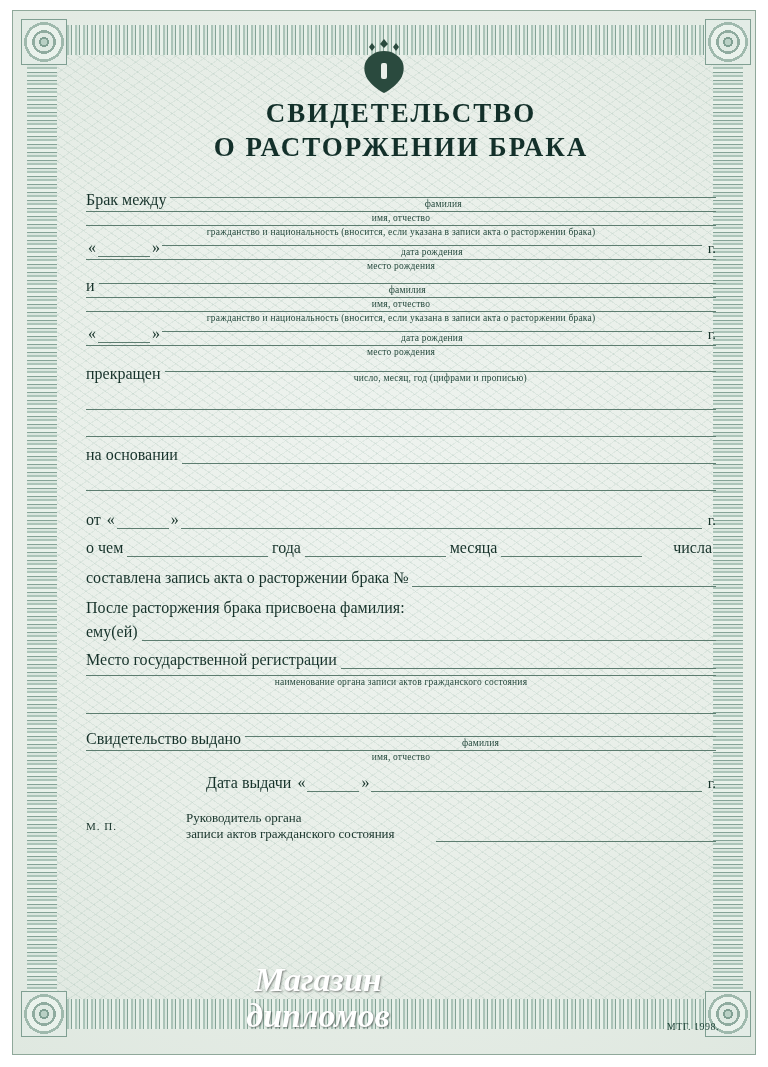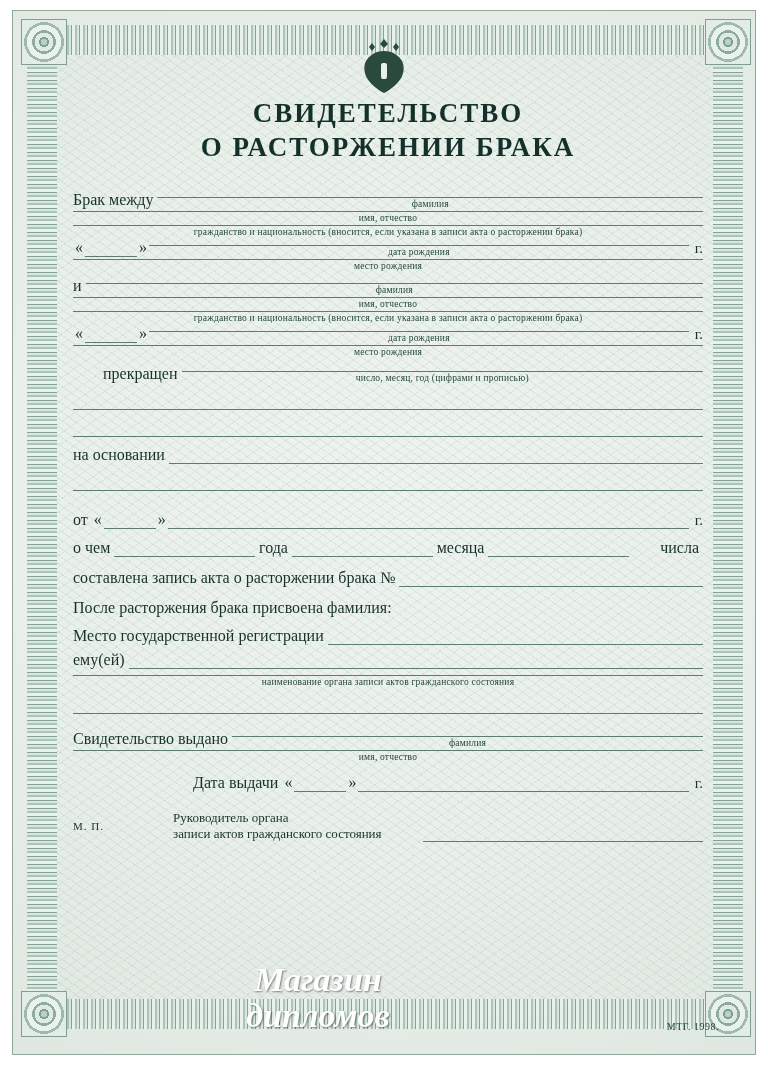--- a/index.html
+++ b/index.html
@@ -74,21 +74,21 @@
     font-size:54px;font-weight:bold;letter-spacing:3px;line-height:1.05;
     text-align:center;pointer-events:none;user-select:none;
   }
 
   .emblem{
     position:absolute;left:50%;top:24px;transform:translateX(-50%);
     width:64px;height:62px;
   }
 
   .content{
-    position:absolute;left:60px;top:86px;width:630px;
+    position:absolute;left:73px;top:86px;width:630px;
     color:#17332a;
   }
   h1.title{
     margin:0;text-align:center;font-size:27px;letter-spacing:2px;
     font-weight:bold;line-height:1.25;color:#13302a;
   }
   h1.title .l2{display:block;}
 
   .row{position:relative;display:flex;align-items:flex-end;margin-top:9px;}
   .lbl{white-space:nowrap;font-size:16px;color:#16322a;padding-right:4px;}
@@ -229,21 +229,21 @@
         <span class="g">г.</span>
       </div>
 
       <div class="row" style="margin-top:2px;">
         <span class="fieldcol">
           <span class="line"></span>
           <span class="cap">место рождения</span>
         </span>
       </div>
 
-      <div class="row" style="margin-top:8px;margin-left:30px;">
+      <div class="row" style="margin-top:8px;">
         <span class="lbl">прекращен</span>
         <span class="fieldcol">
           <span class="line"></span>
           <span class="cap">число, месяц, год (цифрами и прописью)</span>
         </span>
       </div>
 
       <div class="blankline"></div>
       <div class="blankline"></div>
 
@@ -275,27 +275,27 @@
 
       <div class="row" style="margin-top:12px;">
         <span class="lbl">составлена запись акта о расторжении брака №</span>
         <span class="line"></span>
       </div>
 
       <div class="row" style="margin-top:12px;">
         <span class="lbl">После расторжения брака присвоена фамилия:</span>
       </div>
 
+      <div class="row" style="margin-top:6px;">
+        <span class="lbl">ему(ей)</span>
+        <span class="line"></span>
+      </div>
+
       <div class="row" style="margin-top:10px;">
         <span class="lbl">Место государственной регистрации</span>
-        <span class="line"></span>
-      </div>
-
-      <div class="row" style="margin-top:6px;">
-        <span class="lbl">ему(ей)</span>
         <span class="line"></span>
       </div>
 
       <div class="row" style="margin-top:6px;">
         <span class="fieldcol">
           <span class="line"></span>
           <span class="cap">наименование органа записи актов гражданского состояния</span>
         </span>
       </div>
 

